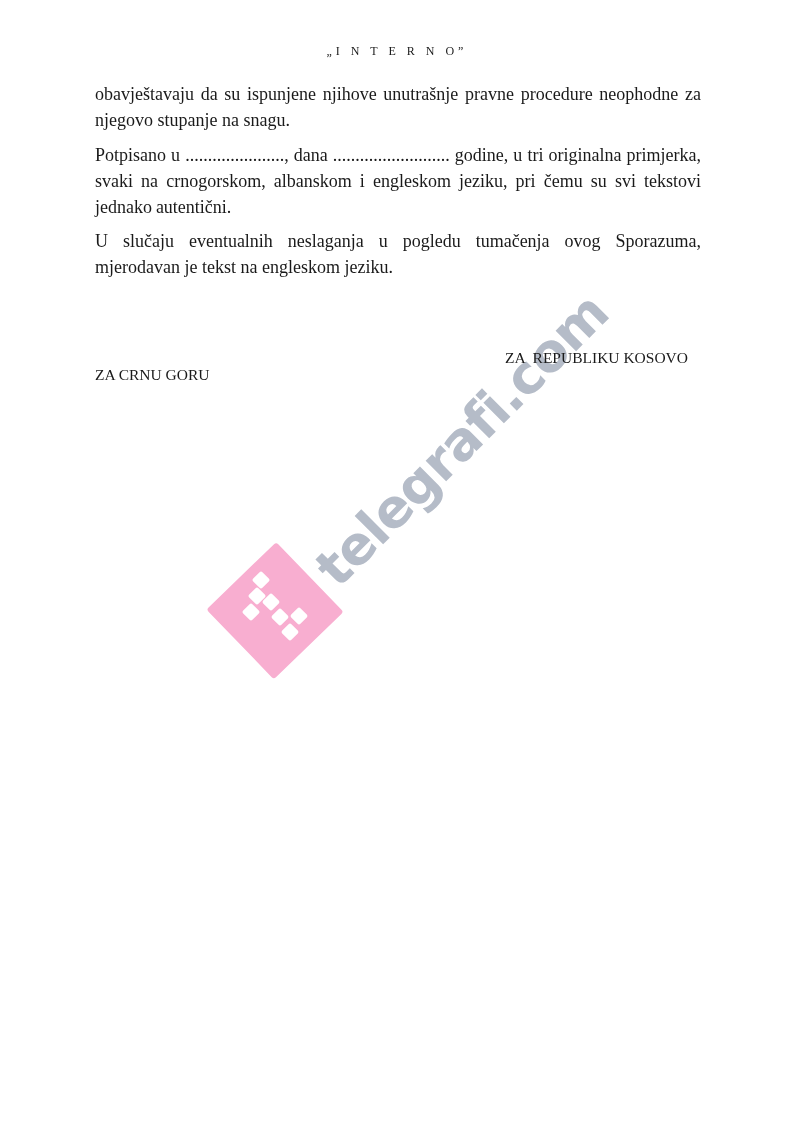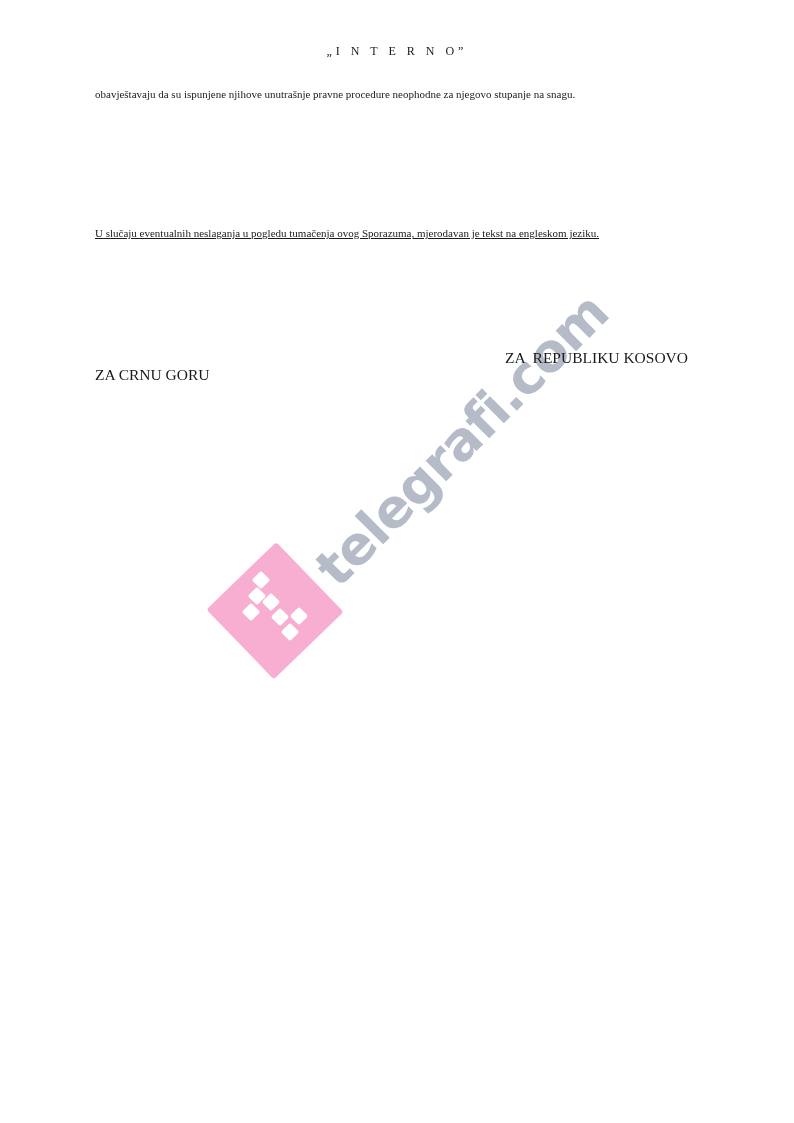--- a/index.html
+++ b/index.html
@@ -62,27 +62,27 @@
     width: 100%;
     text-align: center;
     font-size: 12px;
     letter-spacing: 4px;
     white-space: pre;
   }
   .para {
     position: absolute;
     left: 95px;
     width: 606px;
-    font-size: 11px;
+    font-size: 18px;
     line-height: 26px;
     text-align: justify;
   }
   .para-1 { top: 81px; }
   .para-2 { top: 142px; word-spacing: -0.6px; }
-  .para-3 { top: 220px; text-decoration: underline; }
+  .para-3 { top: 228px; }
   .signature-row {
     position: absolute;
     top: 349px;
     left: 0;
     width: 100%;
     font-size: 15.5px;
   }
   .sig-left {
     position: absolute;
     left: 95px;
@@ -117,20 +117,21 @@
       </g>
     </svg>
   </div>
 
   <div class="content">
 
     <div class="doc-title">„I N T E R N O”</div>
 
     <p class="para para-1">obavještavaju da su ispunjene njihove unutrašnje pravne procedure neophodne za njegovo stupanje na snagu.</p>
 
+    <p class="para para-2">Potpisano u ......................, dana .......................... godine, u tri originalna primjerka, svaki na crnogorskom, albanskom i engleskom jeziku, pri čemu su svi tekstovi jednako autentični.</p>
 
     <p class="para para-3">U slučaju eventualnih neslaganja u pogledu tumačenja ovog Sporazuma, mjerodavan je tekst na engleskom jeziku.</p>
 
     <div class="signature-row">
       <span class="sig-left">ZA CRNU GORU</span>
       <span class="sig-right">ZA  REPUBLIKU KOSOVO</span>
     </div>
 
   </div>
 </div>

